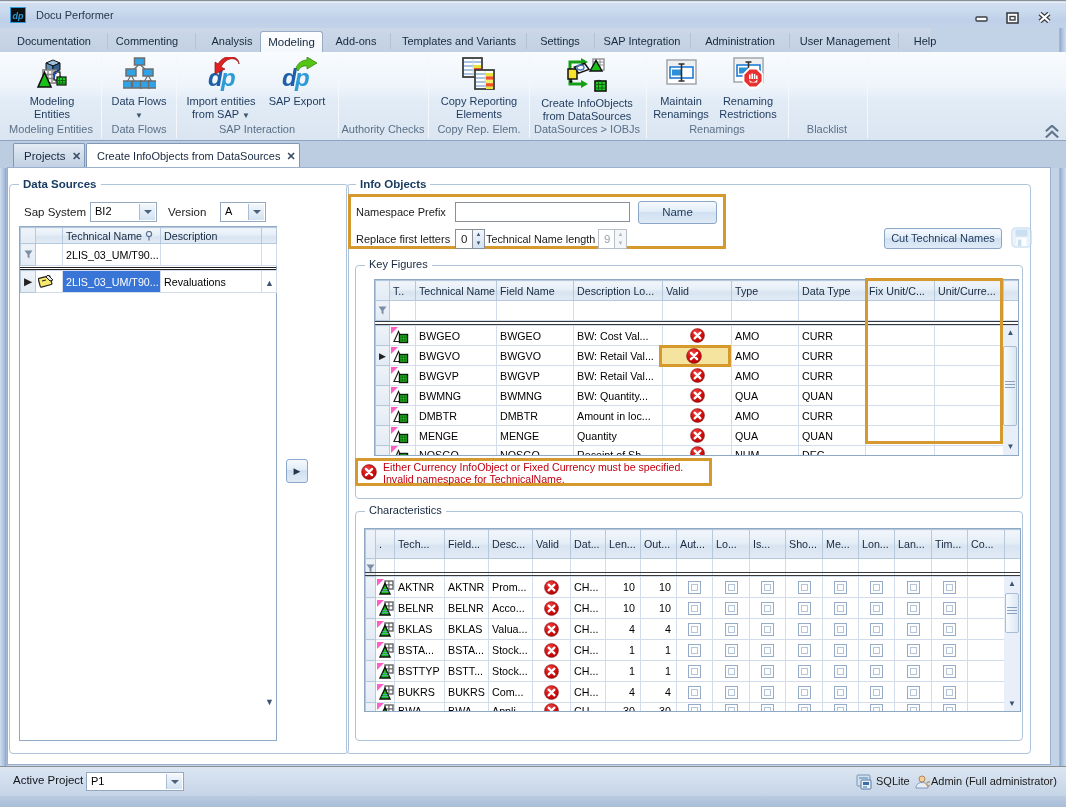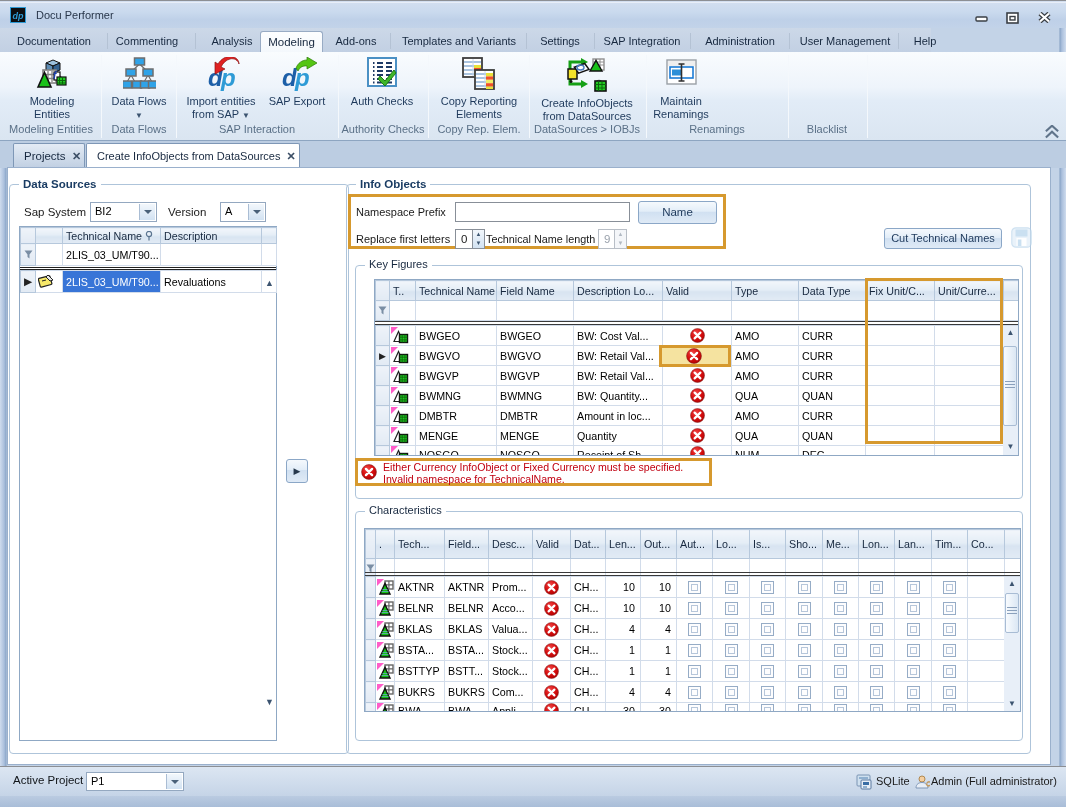--- a/index.html
+++ b/index.html
@@ -207,30 +207,20 @@
 
     <div class="rbtn" style="left:259px; width:76px;">
       <svg class="ric" width="42" height="34" viewBox="0 0 42 34">
         <text x="6" y="29" font-size="24" font-style="italic" font-weight="bold" fill="#1d5fa8" font-family="Liberation Sans">d</text>
         <text x="19" y="29" font-size="24" font-style="italic" font-weight="bold" fill="#2e9bd6" font-family="Liberation Sans">p</text>
         <path d="M20 10 C22 5 26 2 31 2 L31 -1 L41 5 L31 11 L31 8 C27 7.5 24 9 22 13 Z" fill="#55c514" stroke="#2d7a08" stroke-width="0.7" transform="translate(0,1)"></path>
       </svg>
       SAP Export
     </div>
 
-    <div class="rbtn" style="left:342px; width:80px;">
-      <svg class="ric" width="32" height="34" viewBox="0 0 32 34">
-        <rect x="2" y="1" width="28" height="28" fill="#fff" stroke="#4a90c4" stroke-width="2"></rect>
-        <g stroke="#1e3a66" stroke-width="2">
-          <path d="M7 6h1.5M11 6h6M20 6h6  M7 10h1.5M11 10h6M20 10h6  M7 14h1.5M11 14h6M20 14h6  M7 18h1.5M11 18h6M20 18h6  M7 22h1.5M11 22h6M20 22h6  M7 25.5h1.5M11 25.5h6M20 25.5h6"></path>
-        </g>
-        <path d="M14 19 L19 24 L28 13 L30 16 L19 29 L12 22 Z" fill="#3db529" stroke="#1d7a12" stroke-width="1"></path>
-      </svg>
-      Auth Checks
-    </div>
 
     <div class="rbtn" style="left:430px; width:98px;">
       <svg class="ric" width="34" height="34" viewBox="0 0 34 34">
         <g>
           <rect x="1" y="1" width="19" height="19" fill="#fff" stroke="#3c3c3c" stroke-width="1.8"></rect>
           <path d="M2 5h17M2 9h17M2 13h17M2 17h17" stroke="#aac4e0" stroke-width="2"></path>
           <path d="M11 2v17" stroke="#c8d8ea" stroke-width="1"></path>
           <rect x="12" y="8" width="7" height="3" fill="#e8e23a"></rect>
           <rect x="12" y="11" width="7" height="3" fill="#f05028"></rect>
           <rect x="12" y="14" width="7" height="3" fill="#f0ee66"></rect>
@@ -278,20 +268,35 @@
       <svg class="ric" width="31" height="34" viewBox="0 0 31 34">
         <rect x="1" y="3" width="29" height="24" fill="#fff" stroke="#9aa0a6" stroke-width="1.4"></rect>
         <rect x="2" y="4" width="27" height="5" fill="#efefef"></rect>
         <rect x="4" y="10" width="23" height="11" fill="#fff" stroke="#1c7cd6" stroke-width="1.6"></rect>
         <rect x="6" y="12.5" width="9" height="6" fill="#2c8fd8"></rect>
         <path d="M15.5 7 v17 M12.5 7 h6 M12.5 24 h6" stroke="#2f2f2f" stroke-width="1.6" fill="none"></path>
       </svg>
       Maintain<br>Renamings
     </div>
 
+    <div class="rbtn" style="left:708px; width:80px;">
+      <svg class="ric" width="31" height="34" viewBox="0 0 31 34">
+        <rect x="1" y="1" width="29" height="24" fill="#fff" stroke="#9aa0a6" stroke-width="1.4"></rect>
+        <rect x="2" y="2" width="27" height="5" fill="#efefef"></rect>
+        <rect x="4" y="8" width="23" height="11" fill="#fff" stroke="#1c7cd6" stroke-width="1.6"></rect>
+        <rect x="6" y="10.5" width="9" height="6" fill="#2c8fd8"></rect>
+        <path d="M15.5 5 v9 M12.5 5 h6" stroke="#2f2f2f" stroke-width="1.6" fill="none"></path>
+        <g transform="translate(10,11)">
+          <path d="M6.3 0.5 L13.7 0.5 L19.5 6.3 L19.5 13.7 L13.7 19.5 L6.3 19.5 L0.5 13.7 L0.5 6.3 Z" fill="#e83030" stroke="#fff" stroke-width="1.8"></path>
+          <path d="M6.8 11 V6.5 M9.2 11 V5.5 M11.6 11 V6 M13.8 11 V7.5" stroke="#fff" stroke-width="1.6" fill="none"></path>
+          <path d="M6.3 10.5 c0 4.5 7.5 4.5 8 0 L14.3 14.5 L6.8 14.5 Z" fill="#fff"></path>
+        </g>
+      </svg>
+      Renaming<br>Restrictions
+    </div>
 
 
     <svg id="chevron" width="10" height="8" viewBox="0 0 10 8" style="left:1042px; top:73px;">
       <path d="M1.5 7.2 L5 3.8 L8.5 7.2 M1.5 3.6 L5 0.4 L8.5 3.6" fill="none" stroke="#60748a" stroke-width="1.2"></path>
     </svg>
   </div>
 
   <div id="dtabrow">
     <div class="dtab inactive" style="left:13px; width:72px;"><span style="margin-left:10px">Projects</span>&nbsp;&nbsp;<span class="tabx">✕</span></div>
     <div class="dtab active" style="left:86px; width:214px; font-size:11px;"><span style="margin-left:10px">Create InfoObjects from DataSources</span>&nbsp;&nbsp;<span class="tabx">✕</span></div>

